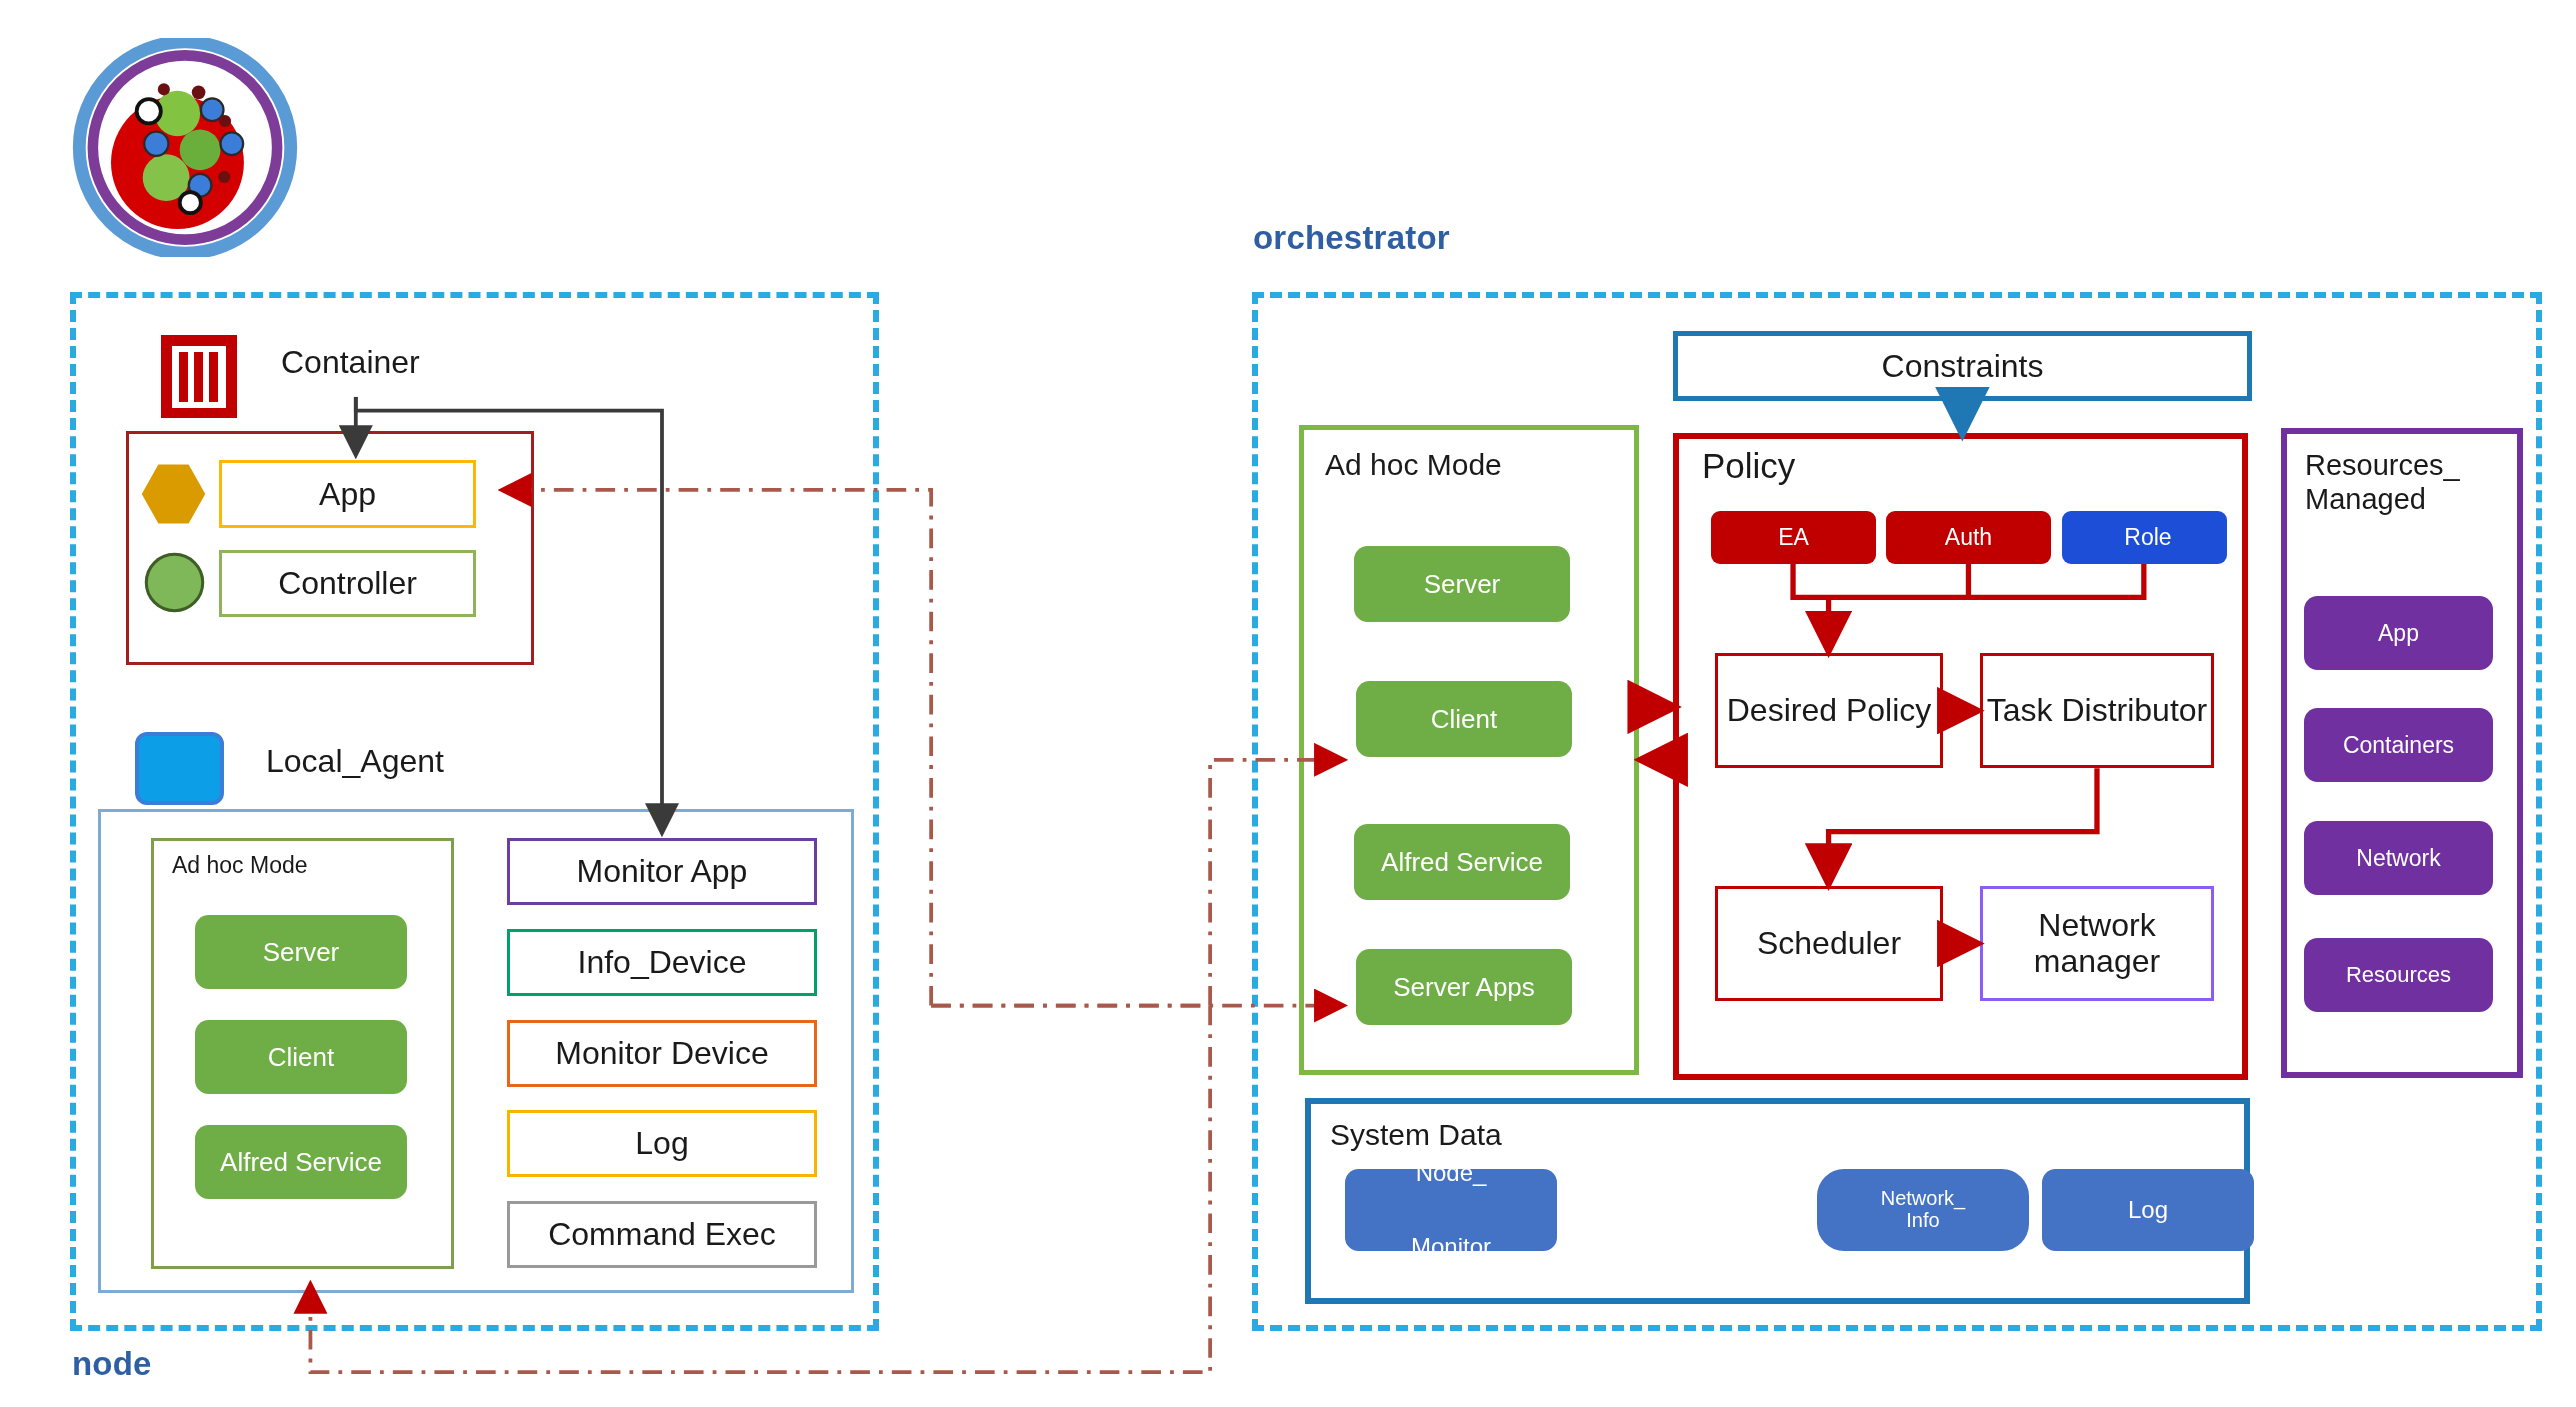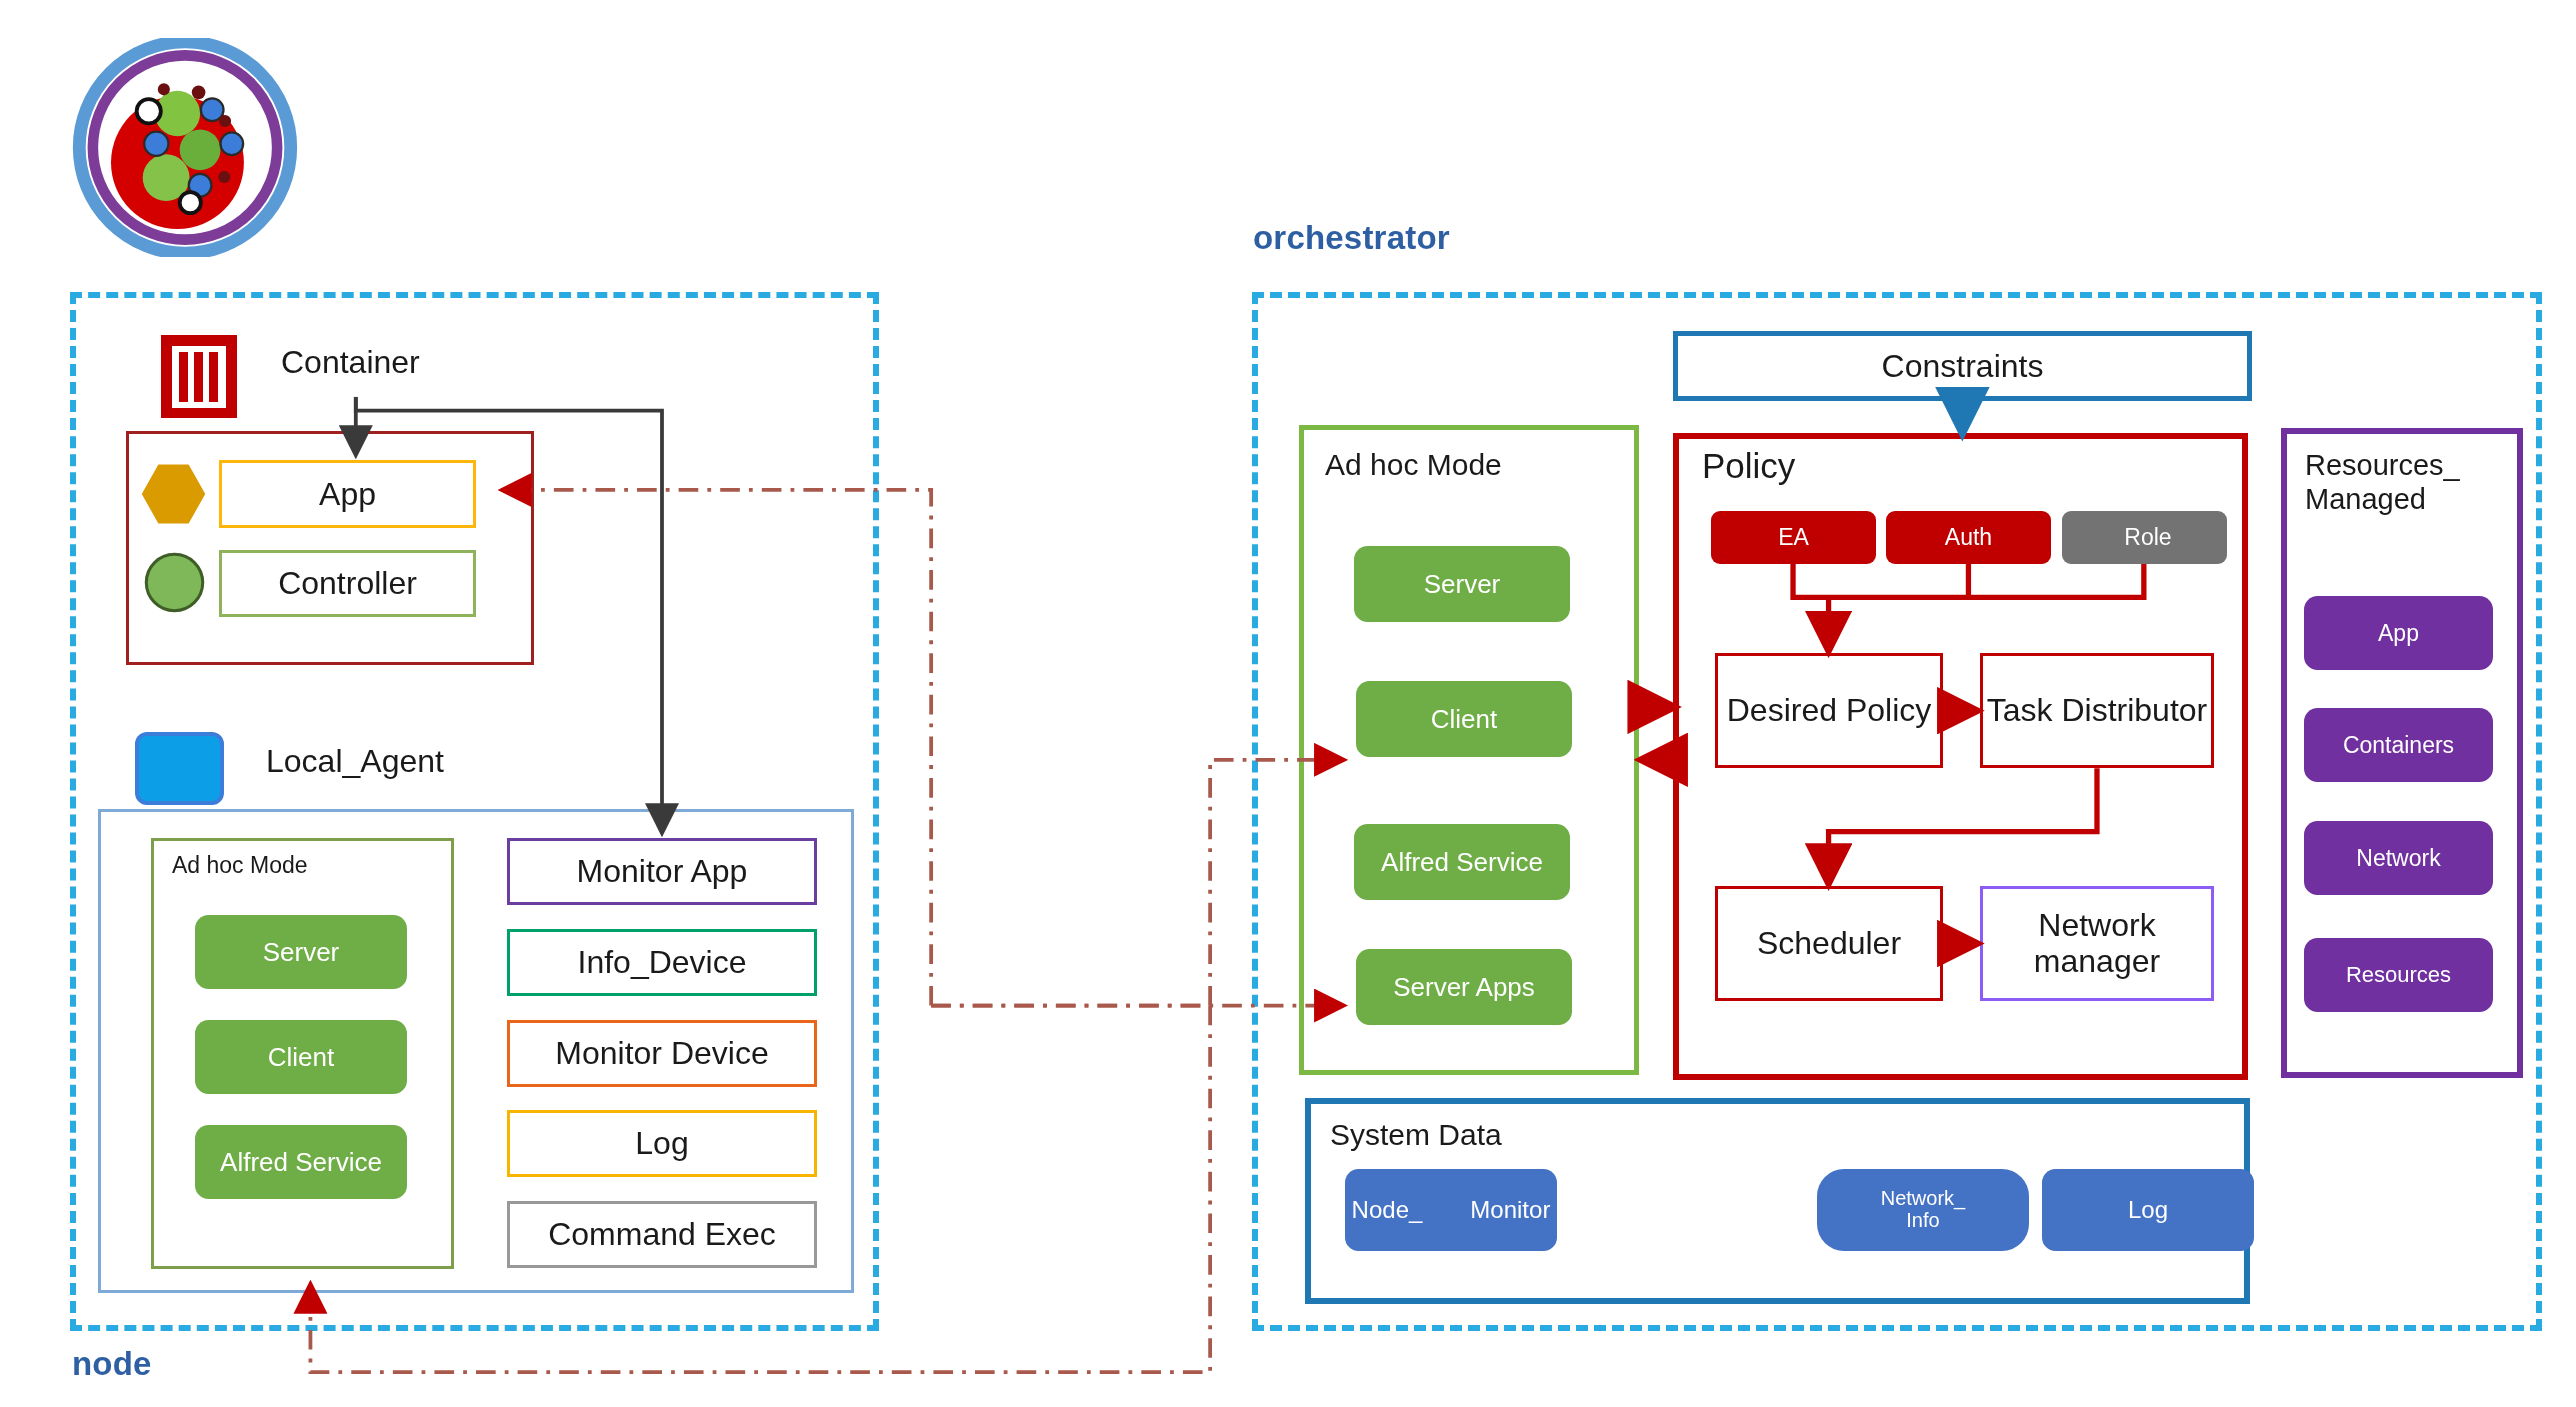--- a/index.html
+++ b/index.html
@@ -139,21 +139,21 @@
 
   <div class="abs box" style="left:1673px;top:433px;width:575px;height:647px;border:6.8px solid #C00000;"></div>
   <div class="abs" style="left:1702px;top:446px;font-size:35px;color:#1a1a1a;">Policy</div>
 
   <div class="abs pill" style="left:1711px;top:511px;width:165px;height:53px;background:#C00000;font-size:23px;border-radius:9px;">
     <span>EA</span>
   </div>
   <div class="abs pill" style="left:1886px;top:511px;width:165px;height:53px;background:#C00000;font-size:23px;border-radius:9px;">
     <span>Auth</span>
   </div>
-  <div class="abs pill" style="left:2062px;top:511px;width:165px;height:53px;background:#737373;font-size:23px;border-radius:9px;padding-left:7px;">
+  <div class="abs pill" style="left:2062px;top:511px;width:165px;height:53px;background:#1d4ed8;font-size:23px;border-radius:9px;padding-left:7px;">
     <span>Role</span>
   </div>
 
   <div class="abs box ctr" style="left:1715px;top:653px;width:228px;height:115px;border:3px solid #C00000;">
     <span class="label-txt" style="line-height:1.12;">Desired Policy</span>
   </div>
   <div class="abs box ctr" style="left:1980px;top:653px;width:234px;height:115px;border:3px solid #C00000;">
     <span class="label-txt" style="line-height:1.12;">Task Distributor</span>
   </div>
   <div class="abs box ctr" style="left:1715px;top:886px;width:228px;height:115px;border:3px solid #C00000;">
@@ -177,21 +177,21 @@
   <div class="abs pill" style="left:2304px;top:821px;width:189px;height:74px;background:#7030A0;font-size:23px;">
     <span>Network</span>
   </div>
   <div class="abs pill" style="left:2304px;top:938px;width:189px;height:74px;background:#7030A0;font-size:22px;">
     <span>Resources</span>
   </div>
 
   <div class="abs box" style="left:1305px;top:1098px;width:945px;height:206px;border:6px solid #1F77B4;"></div>
   <div class="abs" style="left:1330px;top:1118px;font-size:30px;color:#1a1a1a;">System Data</div>
 
-  <div class="abs pill" style="left:1345px;top:1169px;width:212px;height:82px;background:#4472C4;font-size:24px;flex-direction:row;gap:48px;">
+  <div class="abs pill" style="left:1345px;top:1169px;width:212px;height:82px;background:#4472C4;font-size:24px;flex-direction:column;gap:48px;">
     <span>Node_</span>
     <span>Monitor</span>
   </div>
   <div class="abs pill" style="left:1817px;top:1169px;width:212px;height:82px;background:#4472C4;font-size:20px;flex-direction:column;border-radius:27px;">
     <span>Network_</span>
     <span>Info</span>
   </div>
   <div class="abs pill" style="left:2042px;top:1169px;width:212px;height:82px;background:#4472C4;font-size:24px;flex-direction:column;">
     <span>Log</span>
   </div>

